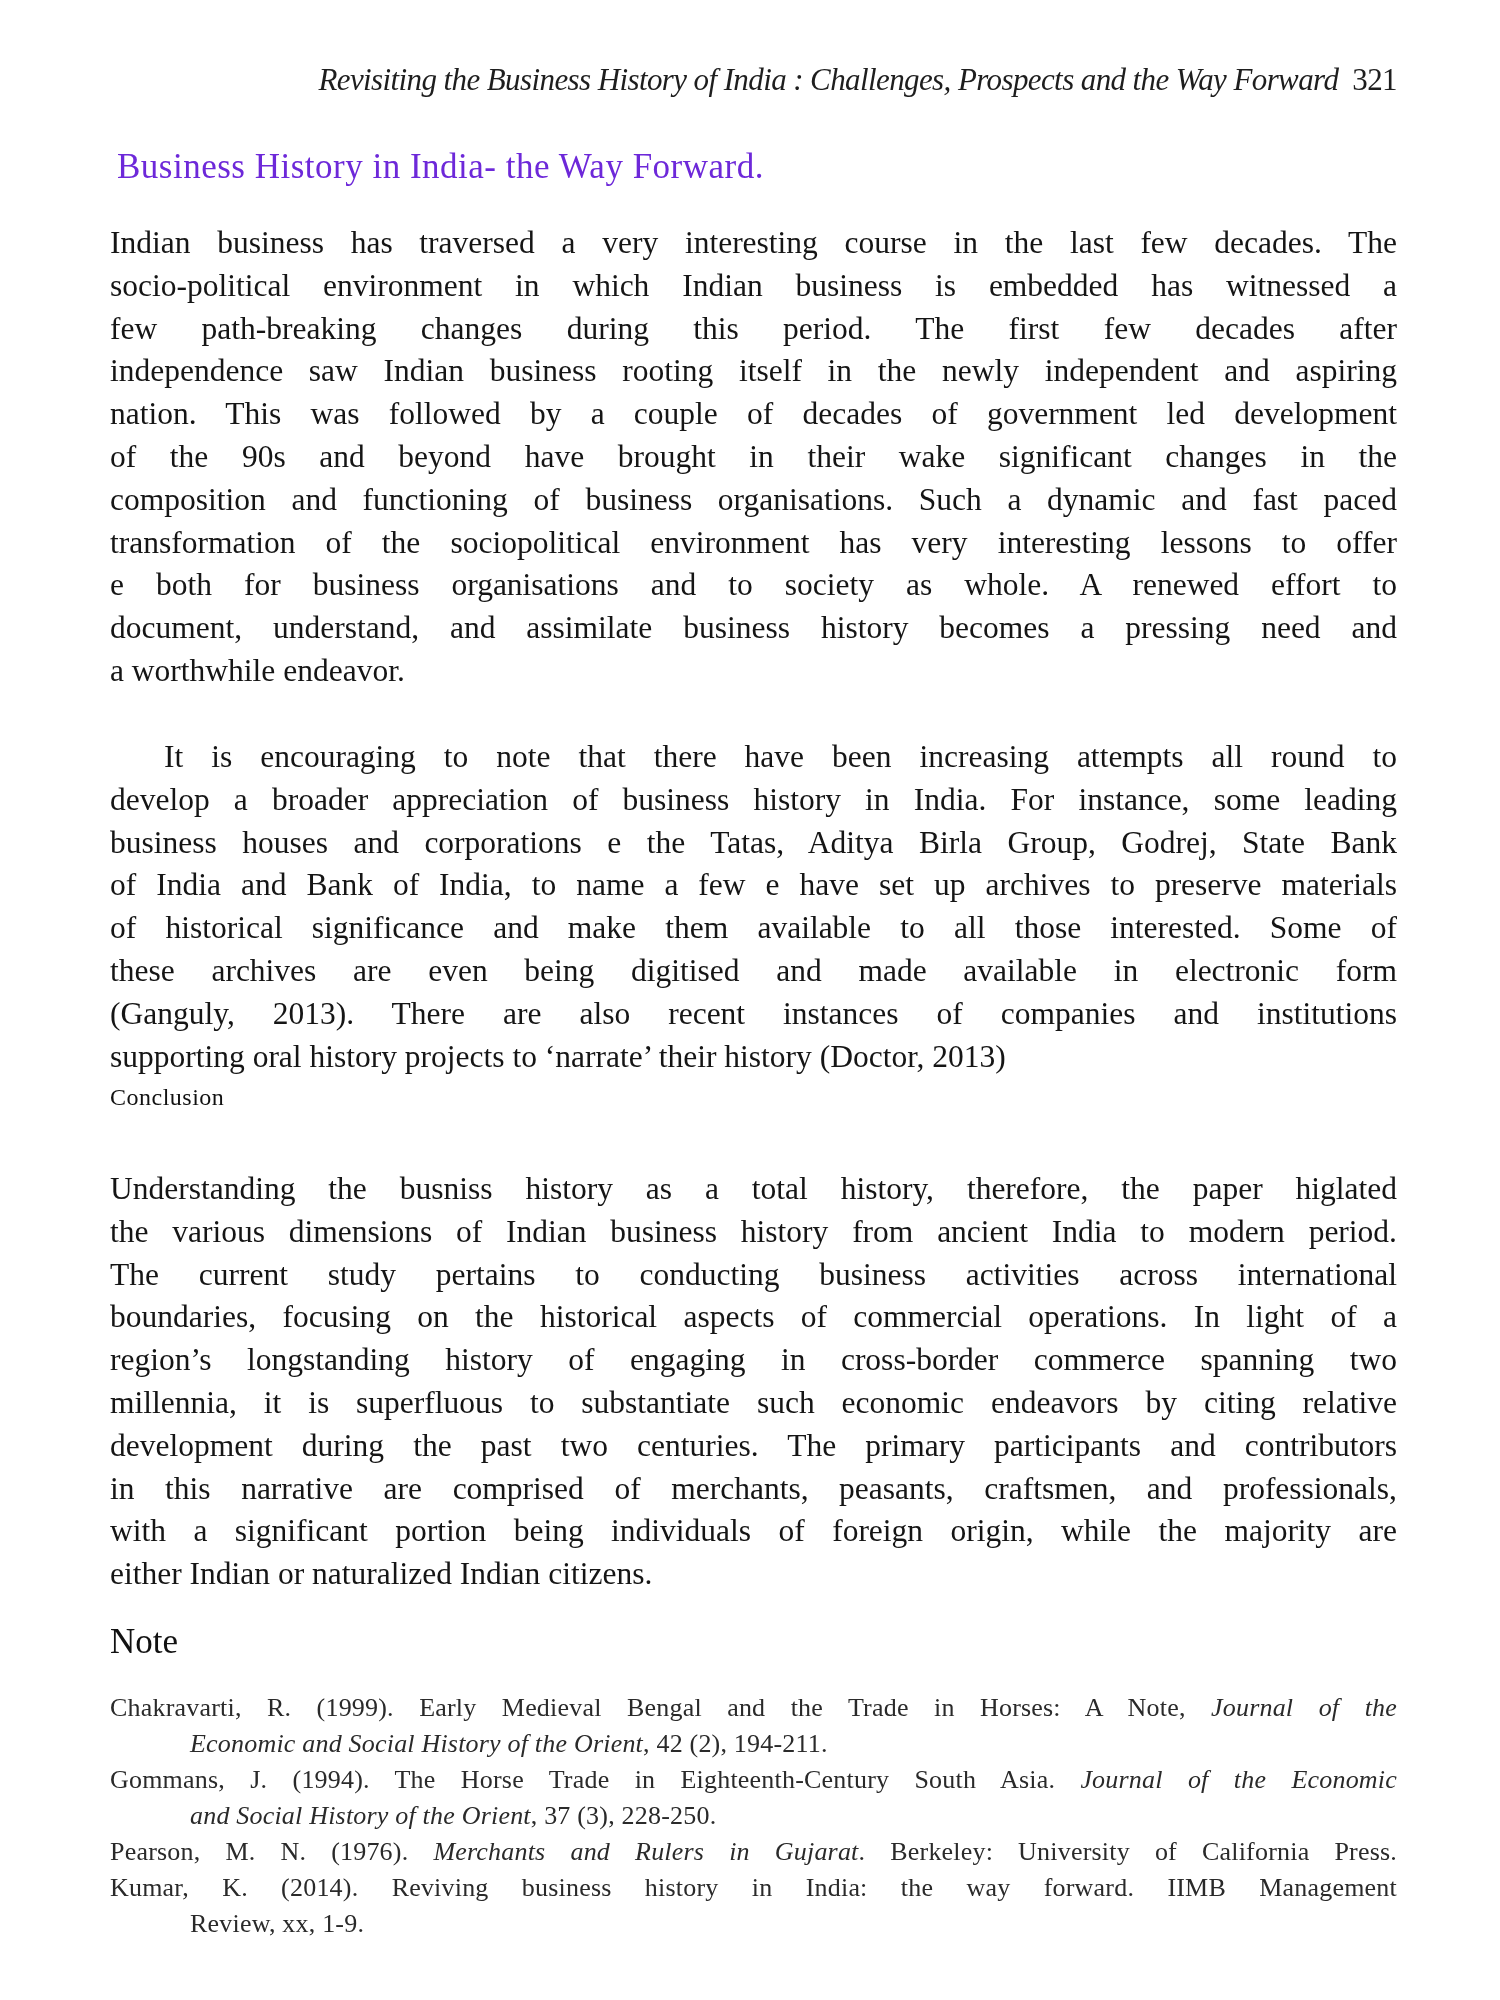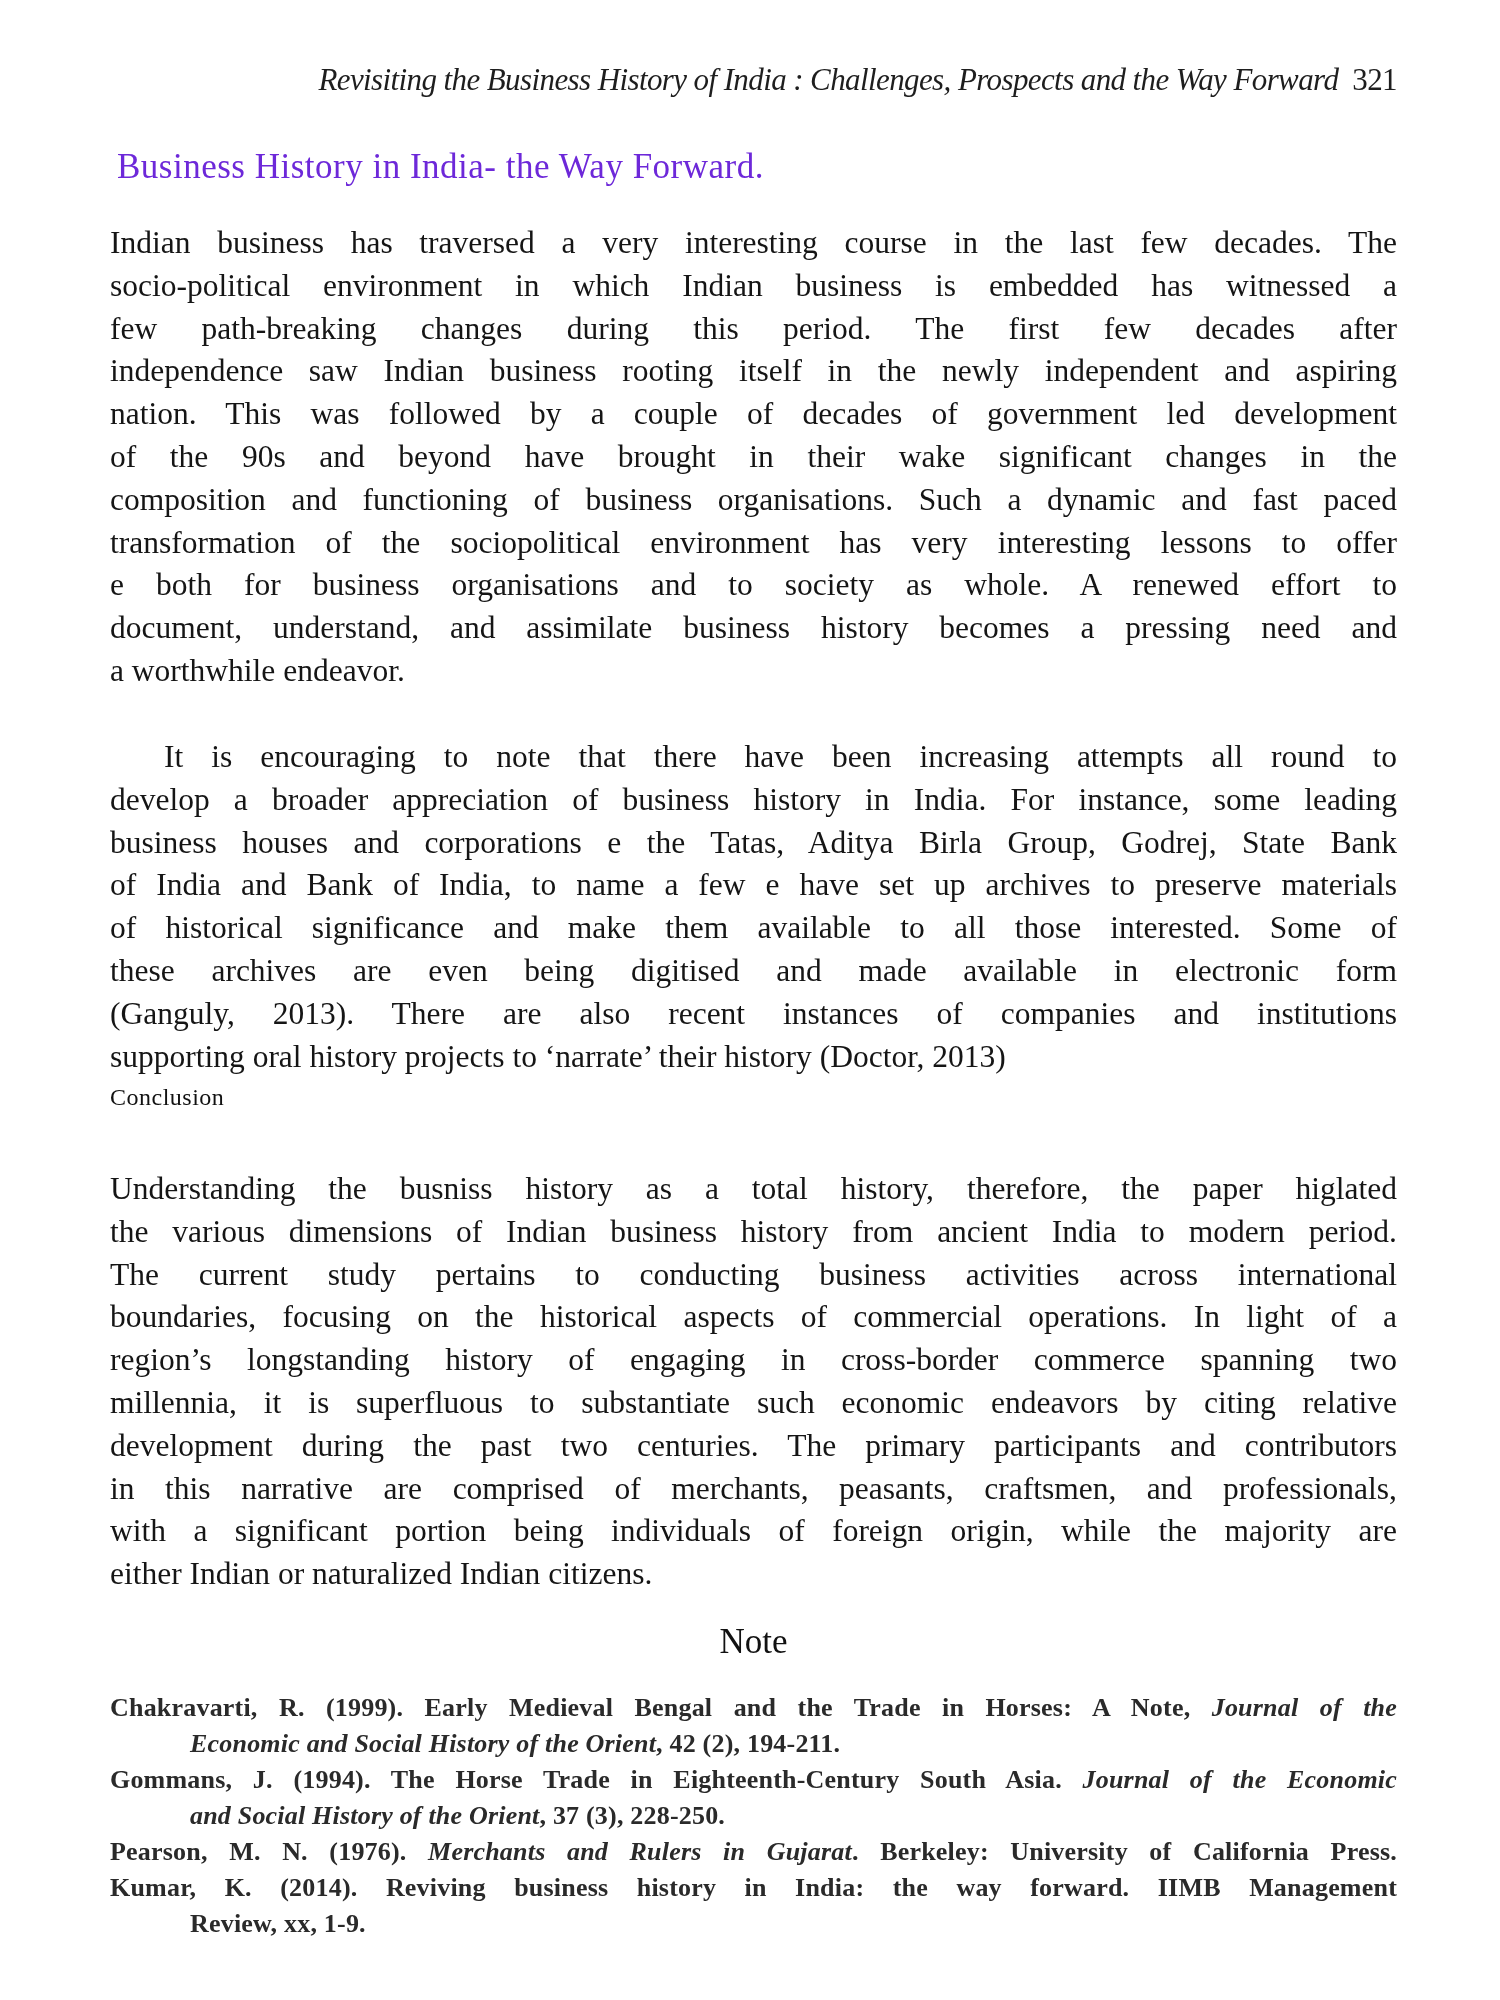--- a/index.html
+++ b/index.html
@@ -83,21 +83,21 @@
       color: #111;
     }
     .note-title {
       position: absolute;
       top: 1622px;
       left: 0;
       width: 1287px;
       margin: 0;
       font-size: 35px;
       font-weight: normal;
-      text-align: center;
+      text-align: left;
       color: #111;
     }
     .refs {
       position: absolute;
       top: 1690px;
       left: 0;
       width: 1287px;
       font-size: 26px;
       line-height: 36px;
       color: #2a2a2a;
@@ -105,21 +105,20 @@
     }
     .ref {
       display: block;
       margin: 0;
     }
     .ref .rline {
       display: block;
       text-align: justify;
       text-align-last: justify;
       white-space: nowrap;
-      font-weight: bold;
     }
     .ref .rline.cont {
       padding-left: 80px;
       text-align-last: left;
     }
     .ref .rline.single {
       text-align-last: justify;
     }
     .ref i { font-style: italic; }
   </style>

